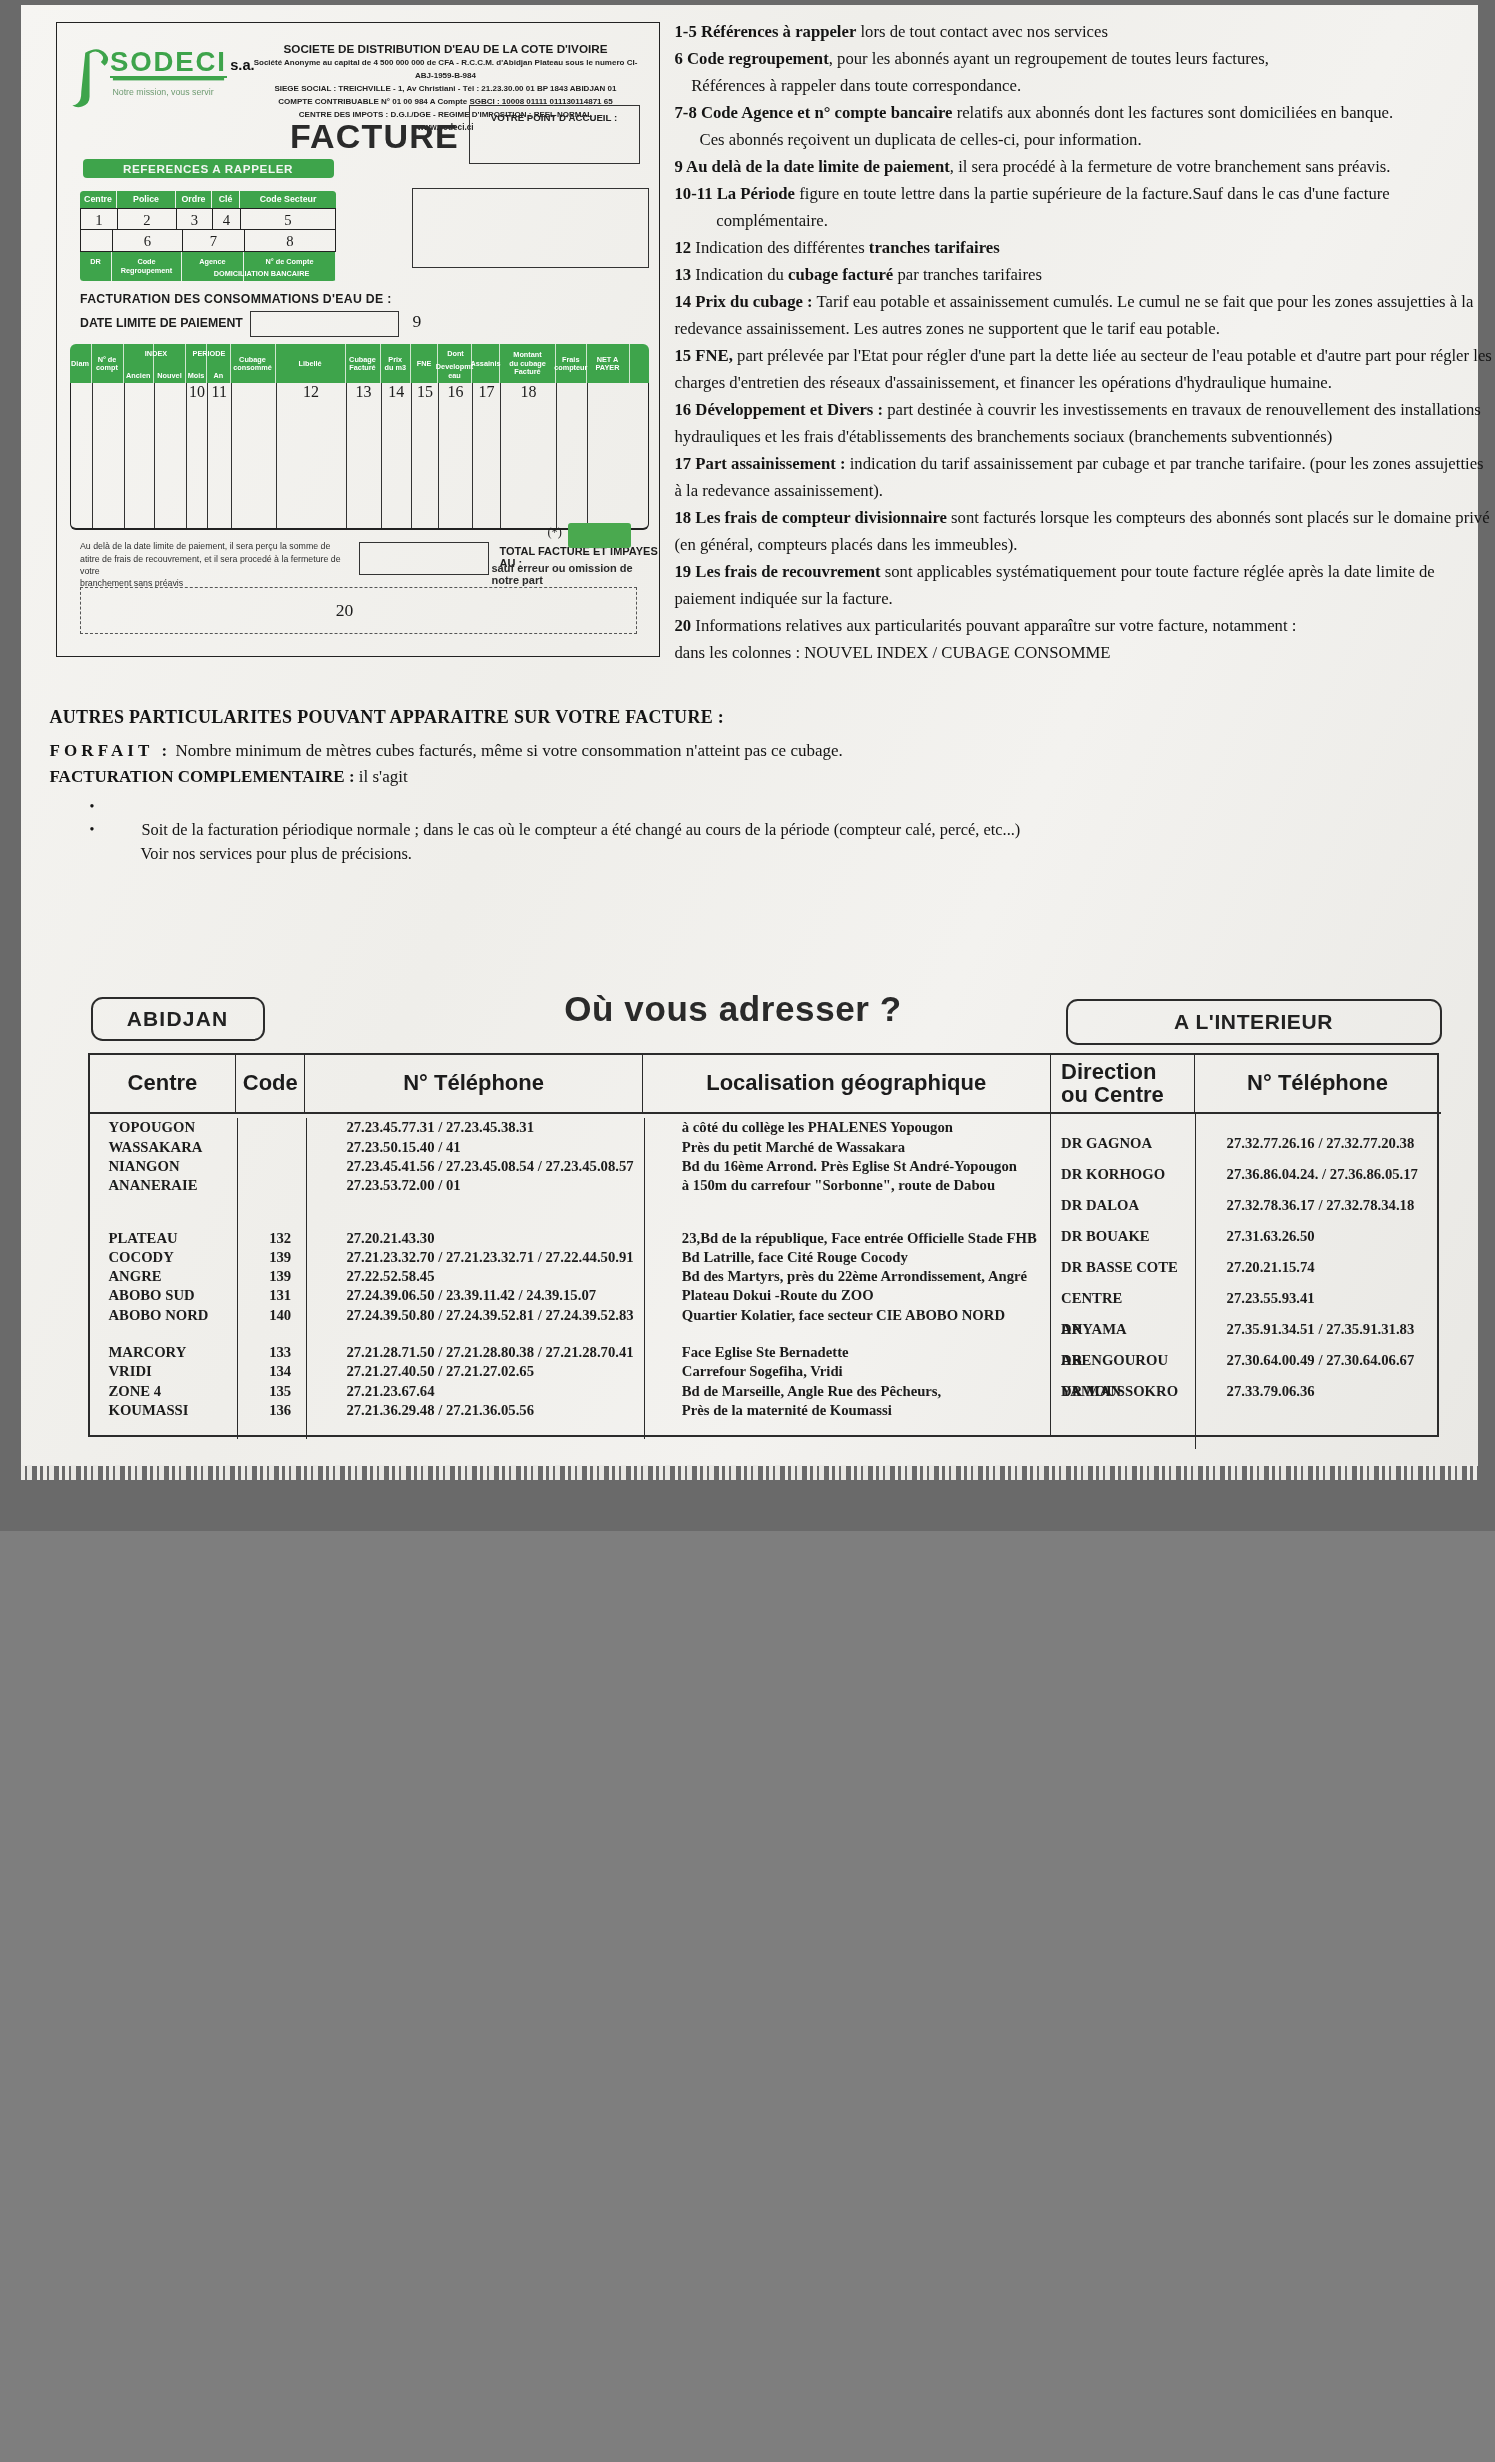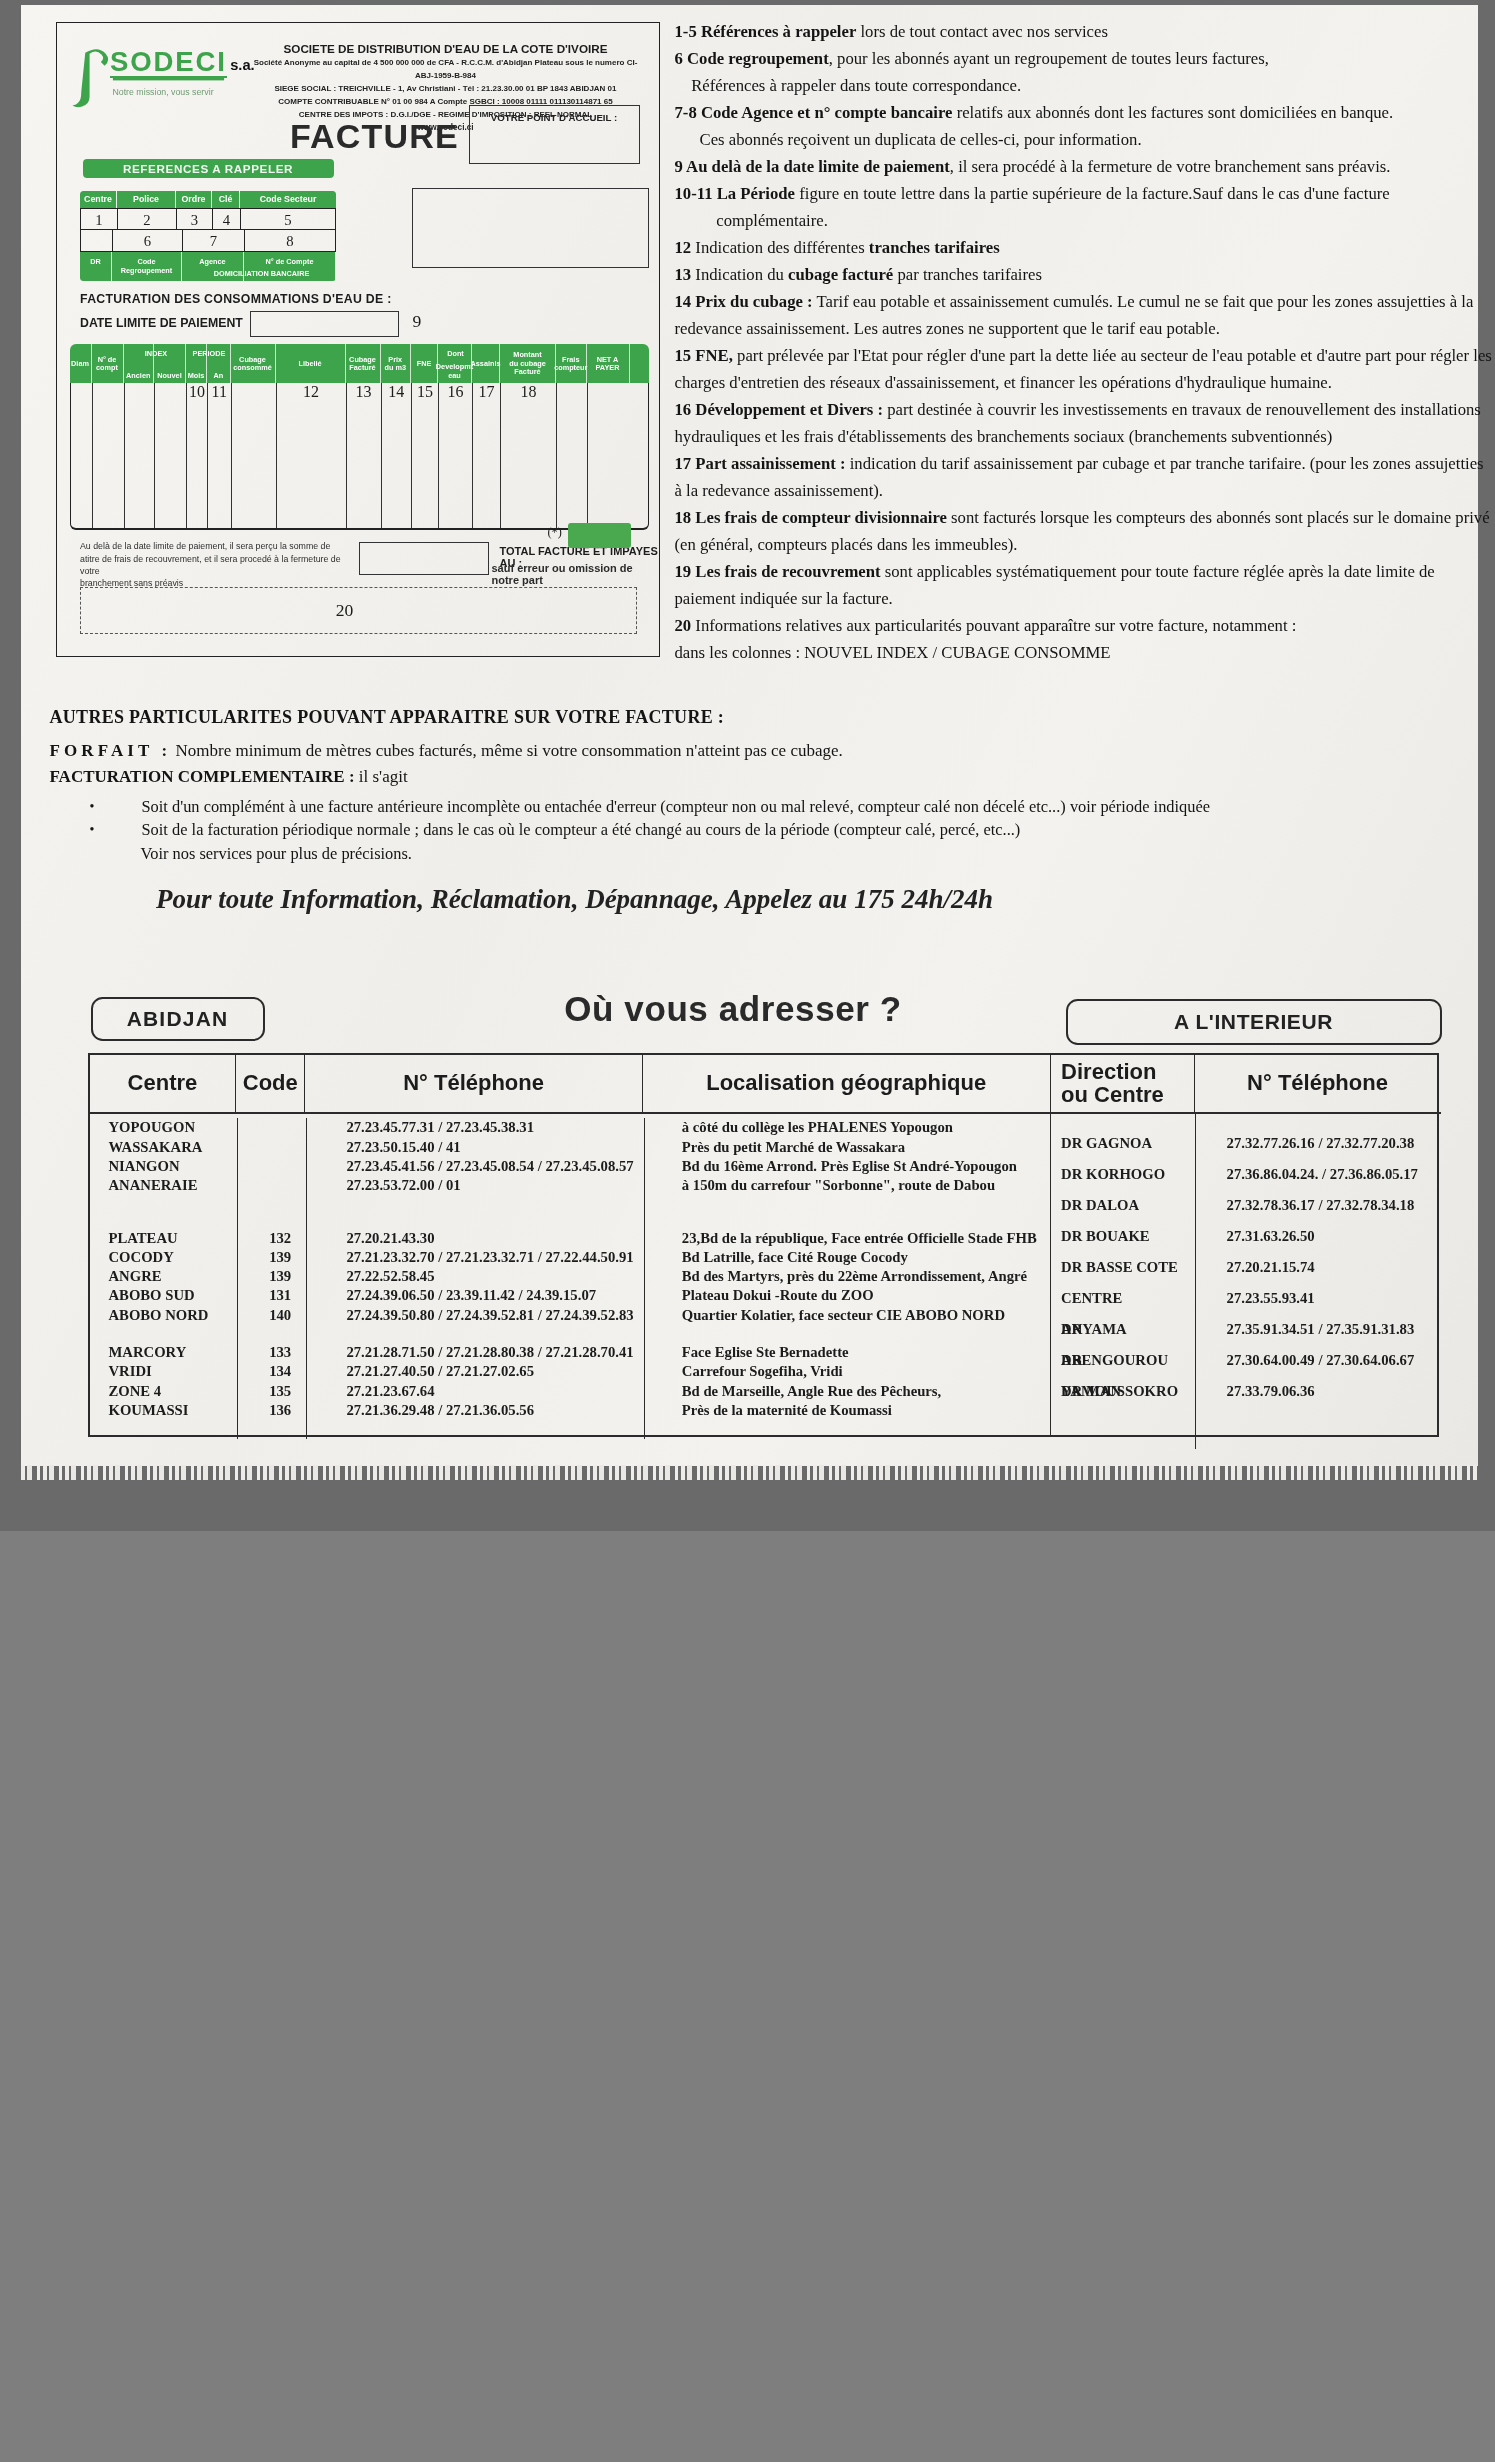--- a/index.html
+++ b/index.html
@@ -300,31 +300,29 @@
     <div class="p-title">AUTRES PARTICULARITES POUVANT APPARAITRE SUR VOTRE FACTURE :</div>
     <div class="p-line">
       <span class="lbl sp">FORFAIT :</span><span> Nombre minimum de mètres cubes facturés, même si votre consommation n'atteint pas ce cubage.</span>
     </div>
     <div class="p-line" style="margin-top:5.9px;">
       <span class="lbl">FACTURATION COMPLEMENTAIRE :</span><span> il s'agit</span>
     </div>
     <div class="p-bullets" id="p-bullets">
         <div class="p-bullet">
           <div class="p-dot">•</div>
-          <div>Soit d'un complémént à une facture antérieure incomplète ou entachée d'erreur (compteur non ou mal relevé, compteur calé non décelé etc...) voir période indiquée</div>
         </div>
         <div class="p-bullet">
           <div class="p-dot">•</div>
           <div>Soit de la facturation périodique normale ; dans le cas où le compteur a été changé au cours de la période (compteur calé, percé, etc...)</div>
         </div>
       </div>
     <div class="p-foot">Voir nos services pour plus de précisions.</div>
   </div>
 
-  <div class="hotline">Pour toute Information, Réclamation, Dépannage, Appelez au 175  24h/24h</div>
 
   <div class="adr-title">Où vous adresser ?</div>
   <div class="pill pill-abj">ABIDJAN</div>
   <div class="pill pill-int">A L'INTERIEUR</div>
 
   <div class="ctable" id="contact-table">
       <div class="ct-left">
         <div class="ct-head">
           <div class="ct-hcell" style="width: 147px;">Centre</div>
           <div class="ct-hcell" style="width: 69px;">Code</div>

